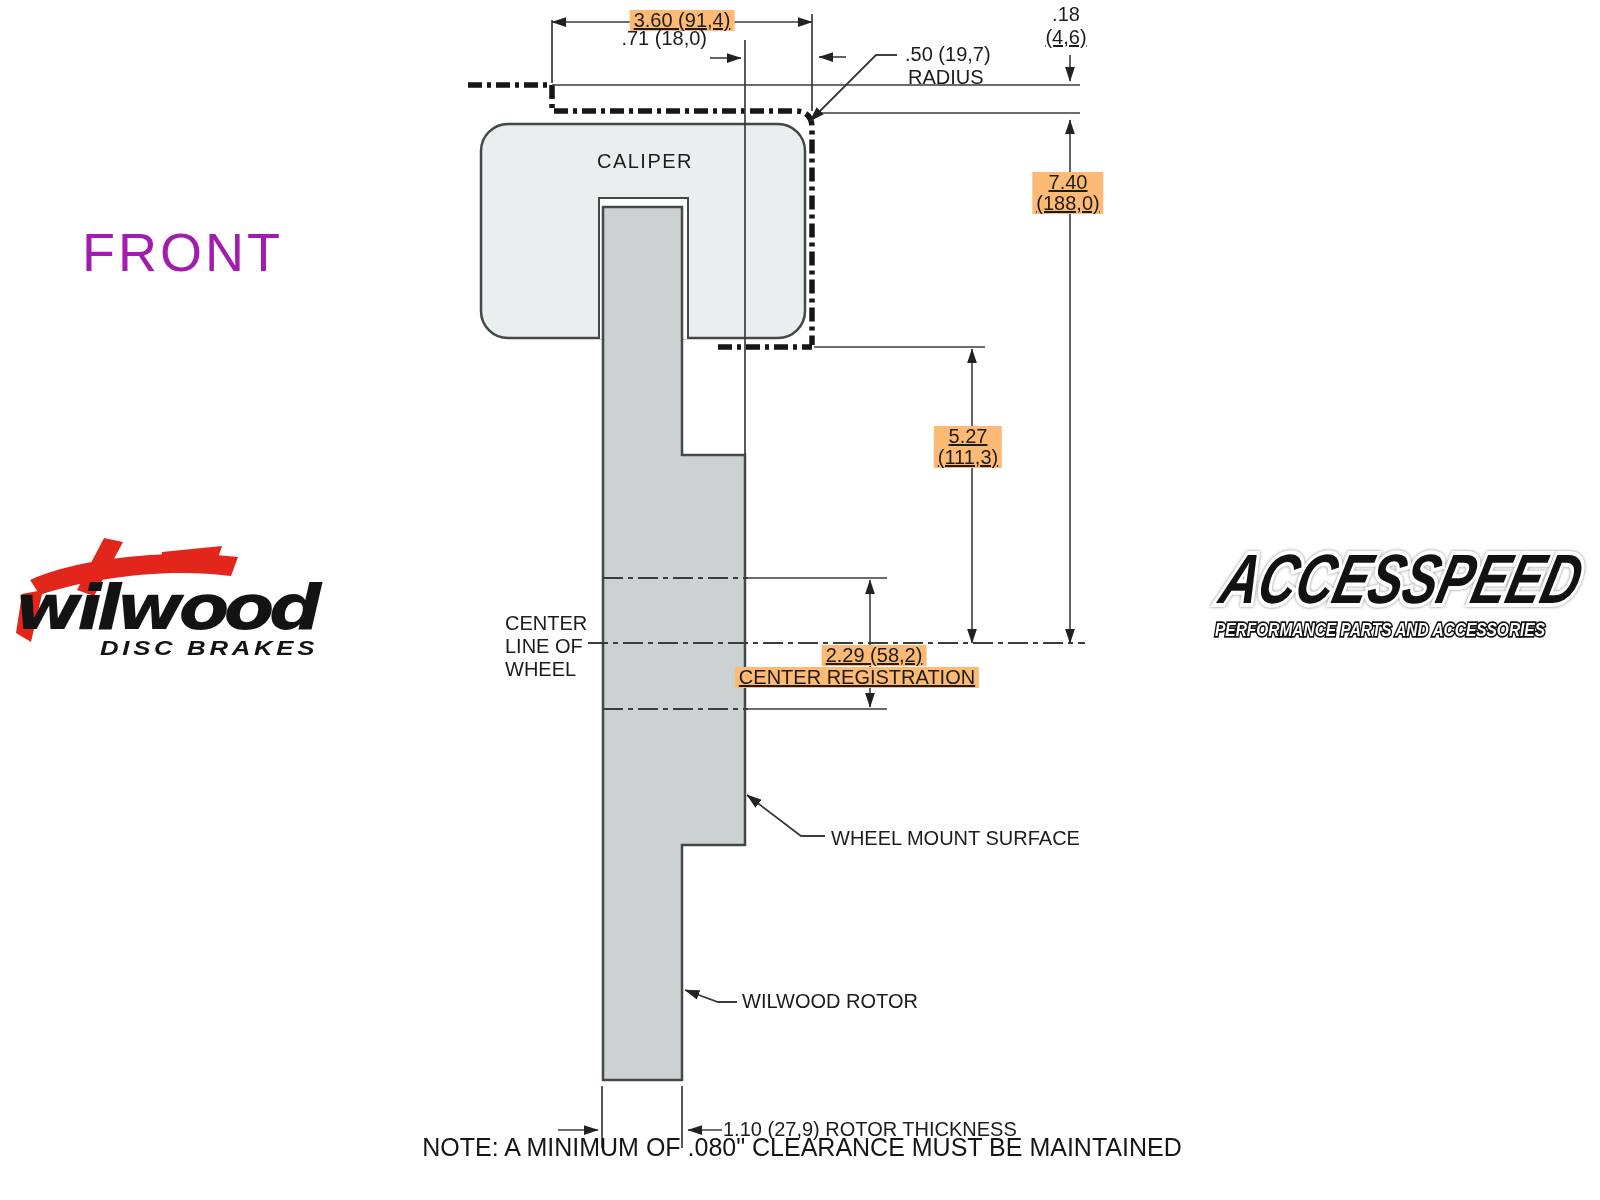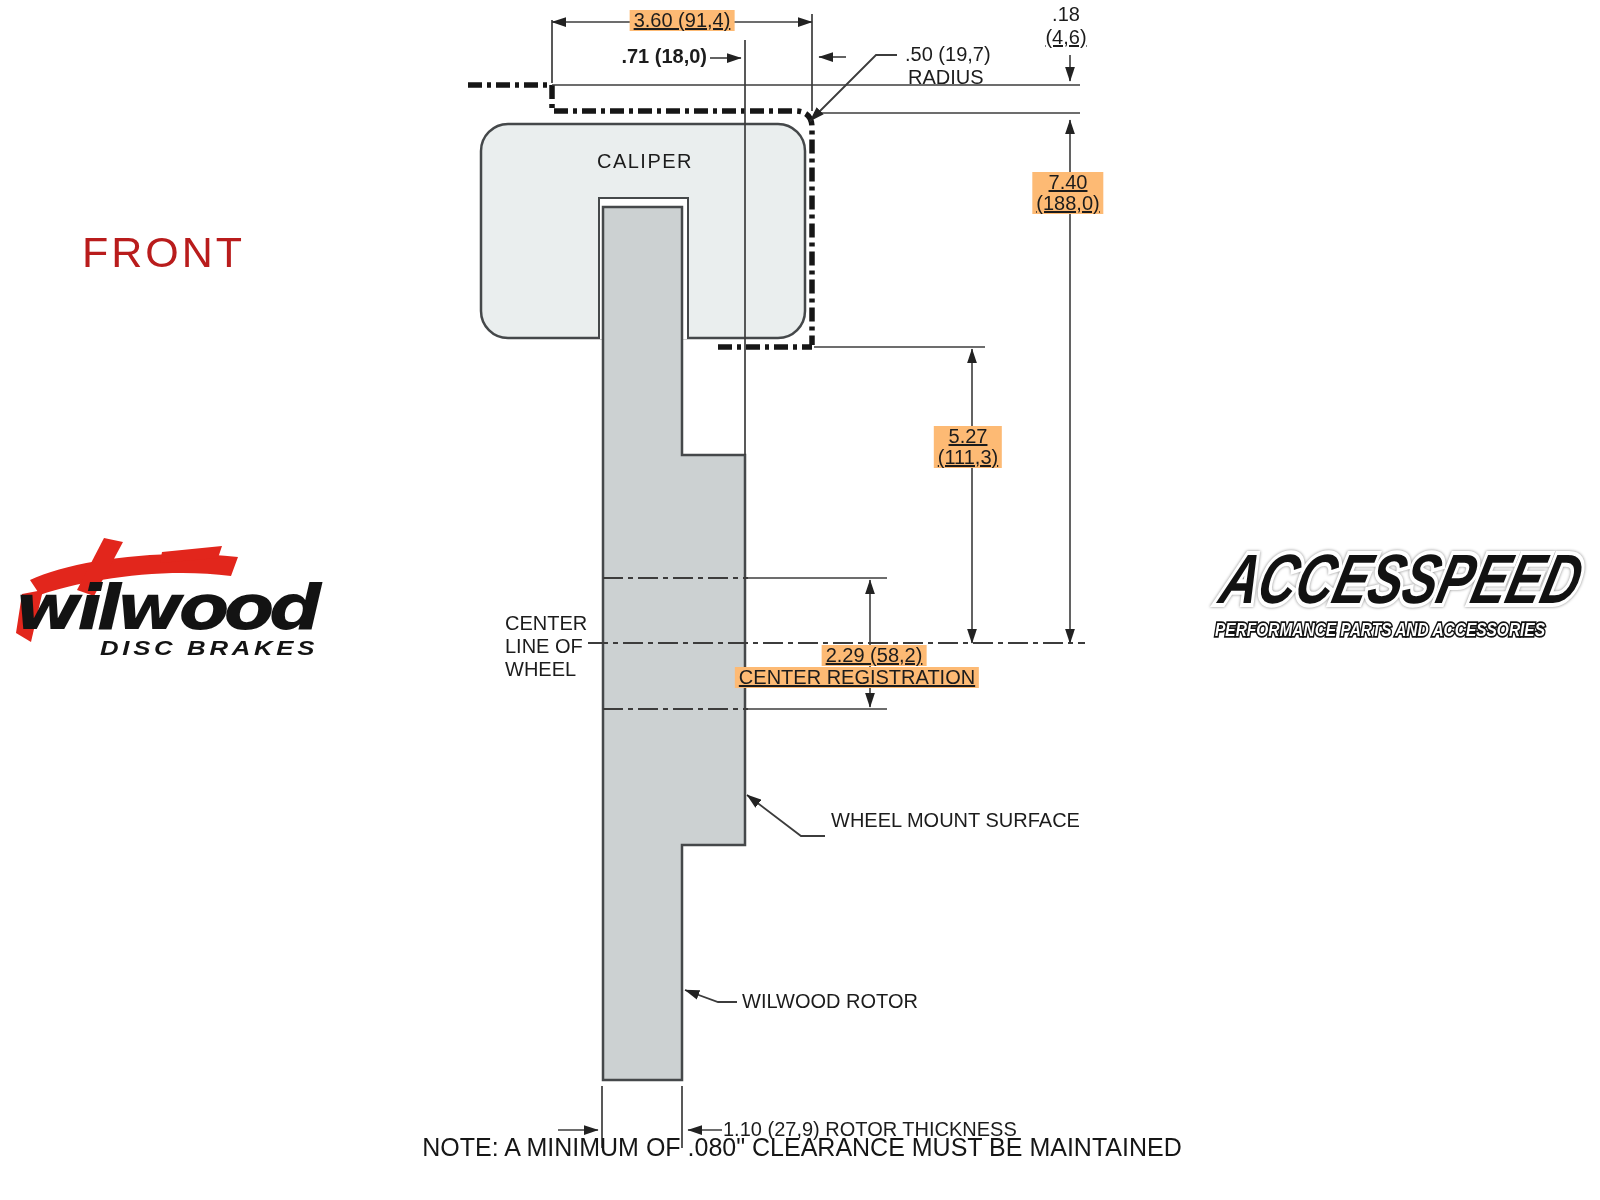--- a/index.html
+++ b/index.html
@@ -3,21 +3,21 @@
 <meta charset="utf-8">
 <style>
   html,body{margin:0;padding:0;background:#fff;}
   #canvas{position:relative;width:1600px;height:1200px;background:#fff;overflow:hidden;
           font-family:"Liberation Sans",sans-serif;color:#1c1c1c;}
   #diagram-svg{position:absolute;left:0;top:0;z-index:1;}
   .lbl{position:absolute;z-index:2;font-size:20px;line-height:21px;white-space:nowrap;color:#1c1c1c;}
   .ctr{transform:translateX(-50%);text-align:center;}
   .rgt{transform:translateX(-100%);}
   .onln{background:#fdba74;padding:0 4px;text-decoration:underline;}
-  .front{font-size:43px;letter-spacing:3px;color:#b91c1c;}
+  .front{font-size:54px;letter-spacing:3px;color:#a21caf;}
   .caliper{letter-spacing:1.5px;}
   .note{font-size:25px;color:#161616;}
   .clw{line-height:23px;}
   .logo-box{position:absolute;z-index:2;}
 </style>
 </head>
 <body>
 
 <div id="canvas">
 
@@ -74,21 +74,21 @@
       <polyline points="685,990 718,1002 737,1002" marker-start="url(#ah)"></polyline>
     </g>
   </svg>
 
   <div class="lbl front" style="left:82px;top:242px;">FRONT</div>
 
   <div class="lbl caliper ctr" style="left:645px;top:151px;">CALIPER</div>
 
   <div class="lbl ctr onln" style="left:682px;top:10px;">3.60 (91,4)</div>
 
-  <div class="lbl rgt" style="left:707px;top:46px;font-weight:bold;">.71 (18,0)</div>
+  <div class="lbl rgt" style="left:707px;top:28px;">.71 (18,0)</div>
 
   <div class="lbl" style="left:905px;top:44px;">.50 (19,7)</div>
   <div class="lbl" style="left:908px;top:67px;">RADIUS</div>
 
   <div class="lbl ctr" style="left:1066px;top:4px;">.18</div>
   <div class="lbl ctr" style="left:1066px;top:27px;text-decoration:underline;">(4,6)</div>
 
   <div class="lbl ctr onln" style="left:1068px;top:172px;">
     <div>7.40</div>
     <div>(188,0)</div>
@@ -101,21 +101,21 @@
 
   <div class="lbl ctr onln" style="left:874px;top:645px;">2.29 (58,2)</div>
   <div class="lbl ctr onln" style="left:857px;top:667px;">CENTER REGISTRATION</div>
 
   <div class="lbl clw" style="left:505px;top:612px;">
     <div>CENTER</div>
     <div>LINE OF</div>
     <div>WHEEL</div>
   </div>
 
-  <div class="lbl" style="left:831px;top:810px;">WHEEL MOUNT SURFACE</div>
+  <div class="lbl" style="left:831px;top:828px;">WHEEL MOUNT SURFACE</div>
 
   <div class="lbl" style="left:742px;top:991px;">WILWOOD ROTOR</div>
 
   <div class="lbl" style="left:723px;top:1119px;">1.10 (27,9) ROTOR THICKNESS</div>
 
   <div class="lbl note ctr" style="left:802px;top:1137px;">NOTE: A MINIMUM OF .080" CLEARANCE MUST BE MAINTAINED</div>
 
   <div class="logo-box" style="left:12px;top:532px;width:320px;height:132px;">
     <svg width="320" height="132" viewBox="0 0 320 132">
       <g fill="#e2261c">

